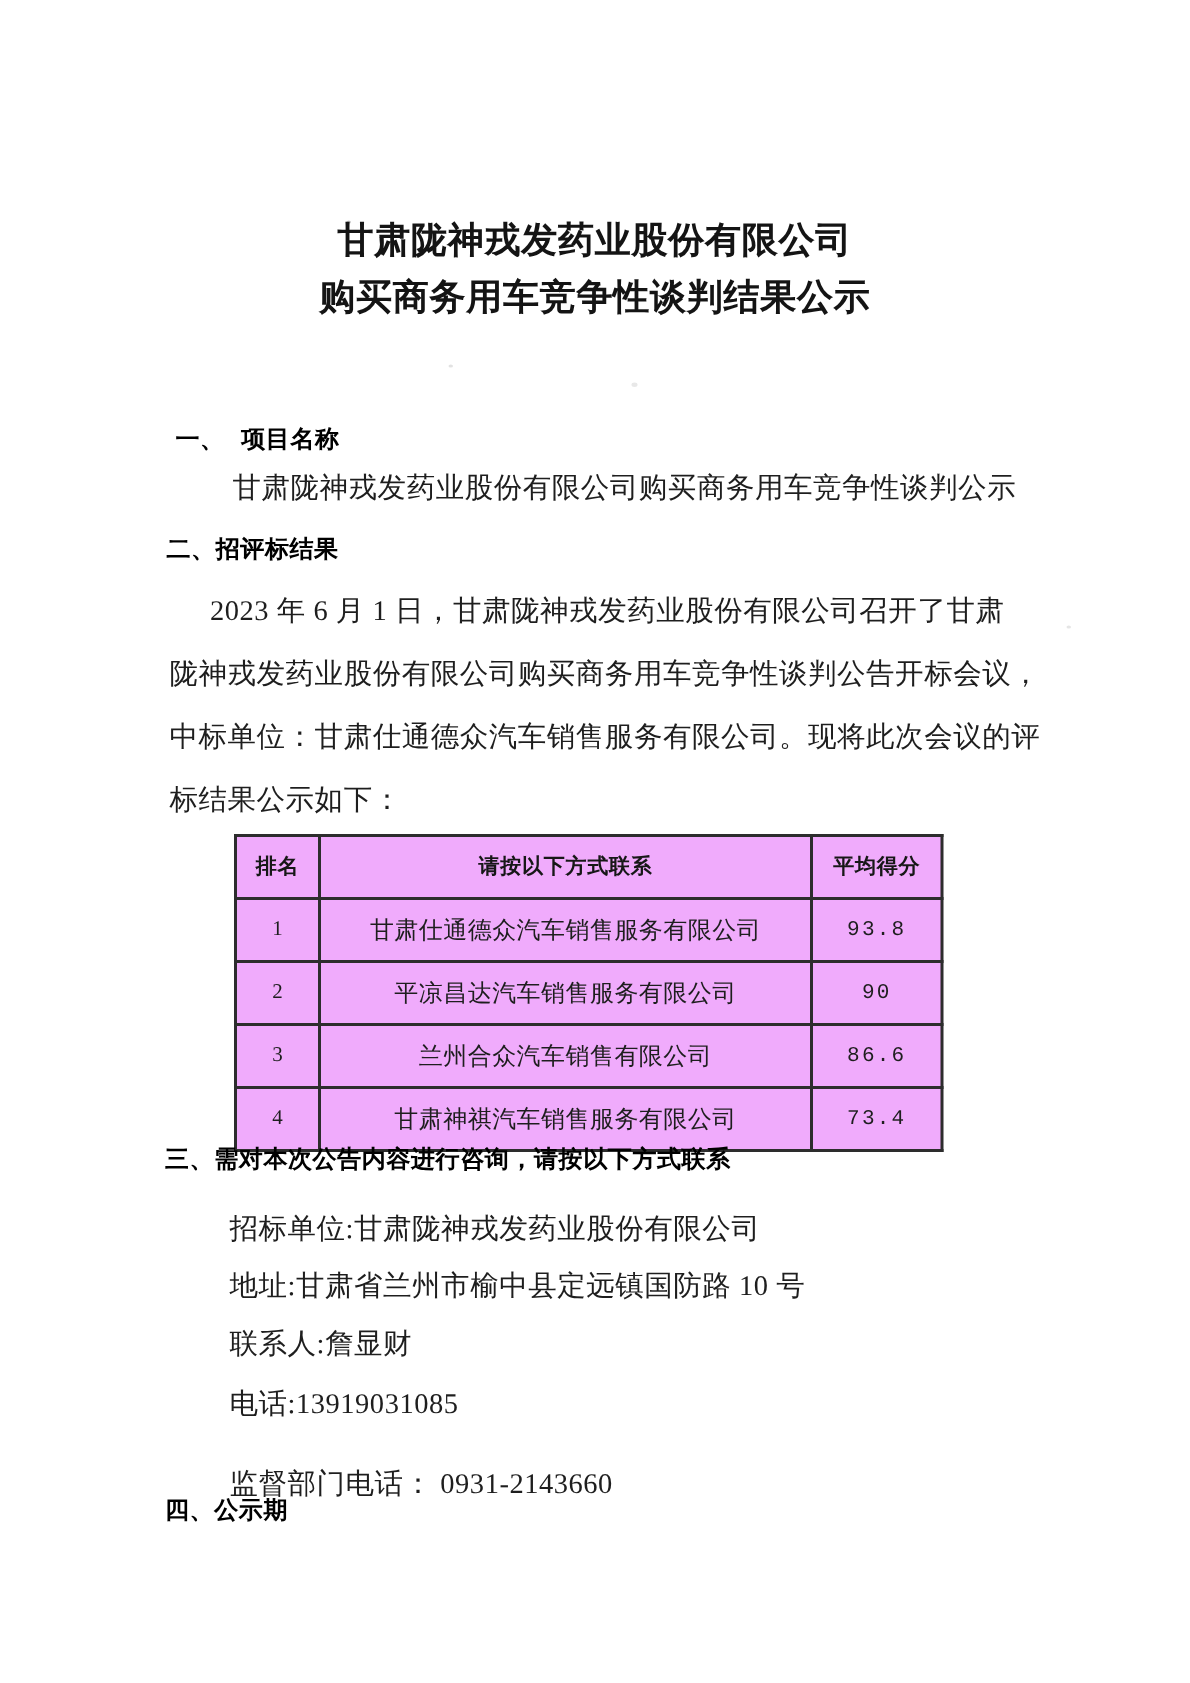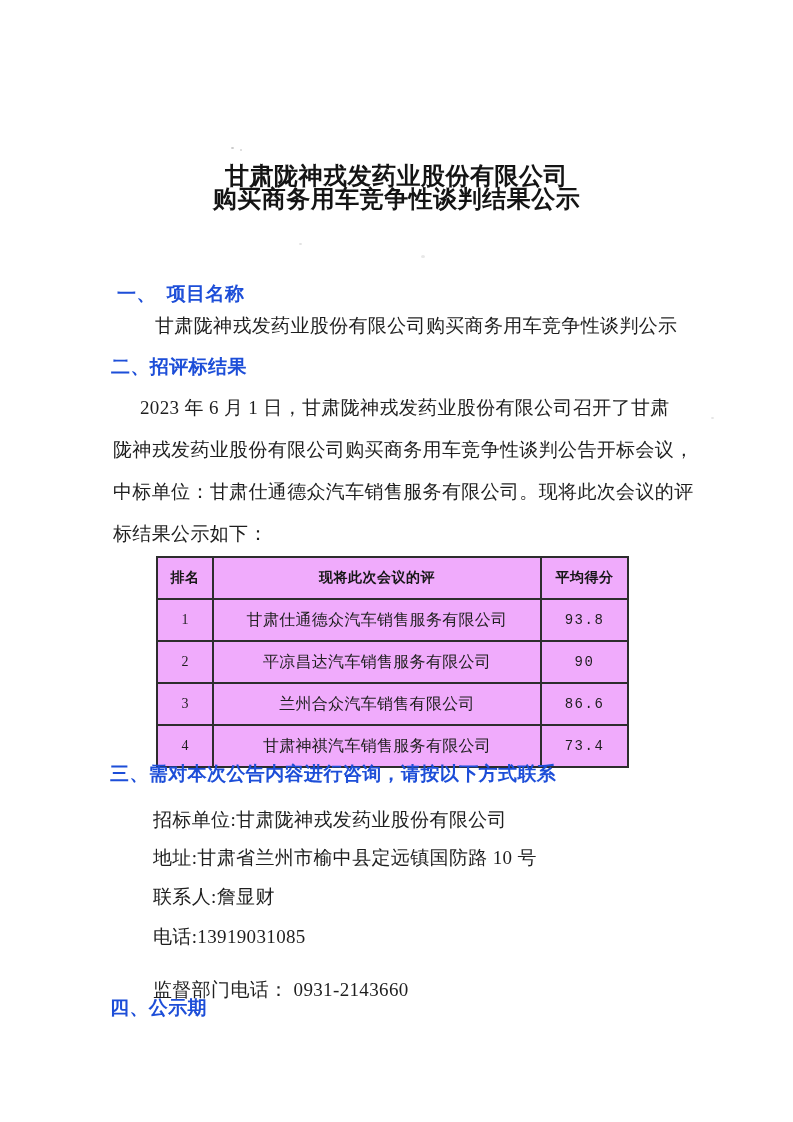--- a/index.html
+++ b/index.html
@@ -21,31 +21,31 @@
     position: absolute;
     left: 0;
     width: 793px;
     text-align: center;
     font-size: 24px;
     font-weight: 700;
     letter-spacing: 0.5px;
     line-height: 27px;
     color: #141414;
   }
-  .title-line.l1 { top: 163px; }
+  .title-line.l1 { top: 148px; }
   .title-line.l2 { top: 186px; }
 
   
   .sec-heading {
     position: absolute;
-    font-size: 19px;
+    font-size: 16px;
     font-weight: 700;
     letter-spacing: 0.4px;
     line-height: 21px;
-    color: #1d4ed8;
+    color: #000000;
     white-space: nowrap;
   }
   .h1 { top: 283px; left: 117px; }
   .h1 .gap { display: inline-block; width: 11px; }
   .h2 { top: 356px; left: 111px; }
   .h3 { top: 763px; left: 110px; }
   .h4 { top: 997px; left: 110px; }
 
   
   .body-line {
@@ -151,21 +151,21 @@
 
   <table class="result-table">
     <colgroup>
       <col class="c-rank">
         <col class="c-company">
         <col class="c-score">
     </colgroup>
     <thead>
       <tr>
         <th>排名</th>
-        <th>现将此次会议的评</th>
+        <th>请按以下方式联系</th>
         <th>平均得分</th>
       </tr>
     </thead>
     <tbody>
       <tr>
         <td class="rank">1</td>
         <td class="company">甘肃仕通德众汽车销售服务有限公司</td>
         <td class="score">93.8</td>
       </tr>
       <tr>

